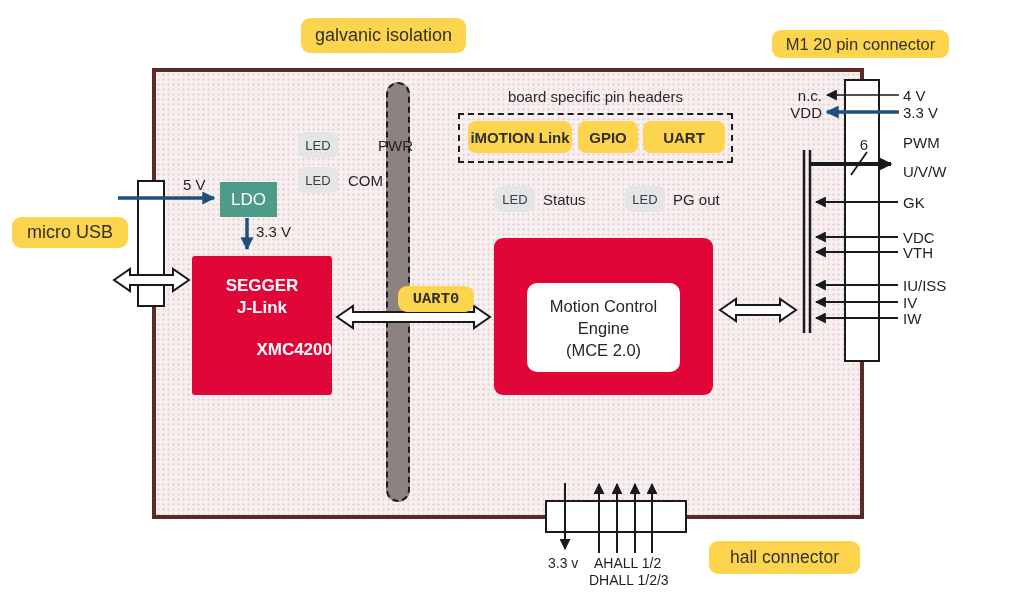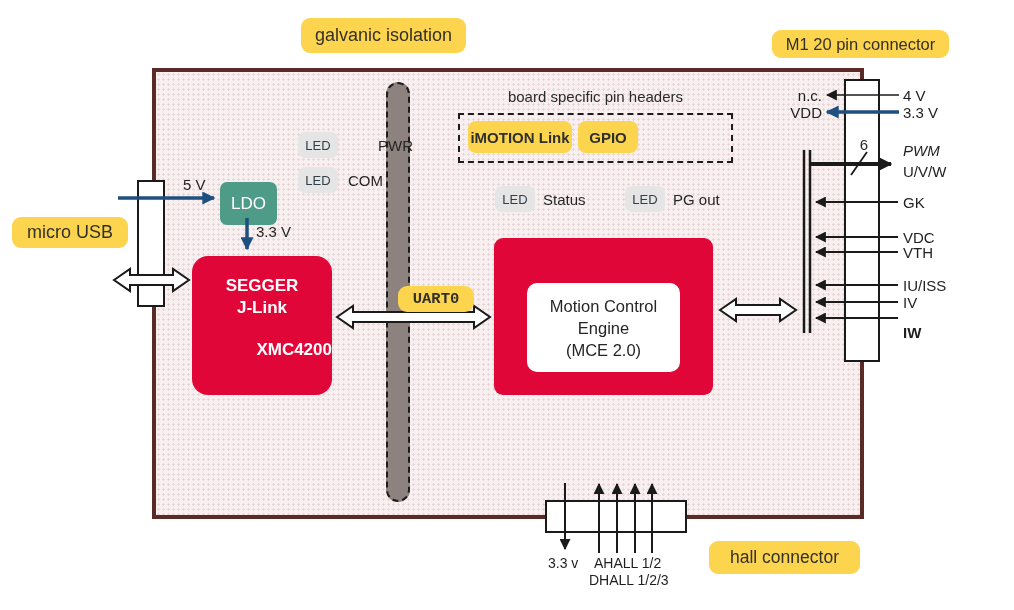--- a/index.html
+++ b/index.html
@@ -42,25 +42,25 @@
   .ph-title{position:absolute;left:458px;top:88px;width:275px;text-align:center;font-size:15px;color:#2b2b2b;z-index:20;}
   .ph-box{position:absolute;left:458px;top:113px;width:275px;height:50px;box-sizing:border-box;
     border:2px dashed #1c1c1c;z-index:15;}
 
   
   .led{position:absolute;width:40px;height:26px;background:#e5e5e5;border-radius:7px;
     display:flex;align-items:center;justify-content:center;font-size:13px;color:#33404a;z-index:20;}
   .txt{position:absolute;font-size:15px;color:#262626;z-index:20;white-space:nowrap;}
 
   
-  .ldo{position:absolute;left:220px;top:182px;width:57px;height:43px;background:#4e9b87;border-radius:7px;
+  .ldo{position:absolute;left:220px;top:182px;width:57px;height:35px;background:#4e9b87;border-radius:0;
     display:flex;align-items:center;justify-content:center;color:#ffffff;font-size:17px;z-index:20;}
 
   
-  .redbox{position:absolute;background:#e10638;border-radius:16px;color:#ffffff;z-index:20;}
+  .redbox{position:absolute;background:#e10638;border-radius:3px;color:#ffffff;z-index:20;}
   .segger{left:192px;top:256px;width:140px;height:139px;text-align:center;font-weight:bold;font-size:17px;}
   .segger .l1{position:absolute;left:0;width:100%;top:20px;}
   .segger .l2{position:absolute;left:0;width:100%;top:42px;}
   .segger .l3{position:absolute;left:0;width:100%;top:84px;text-align:right;}
   .imotion{left:494px;top:238px;width:219px;height:157px;border-radius:9px;}
   .imotion-title{position:absolute;left:0;top:11px;width:100%;text-align:center;font-weight:bold;font-size:17px;}
   .mce{position:absolute;left:33px;top:45px;width:153px;height:89px;background:#ffffff;border-radius:10px;
     color:#262626;font-size:16.5px;display:flex;flex-direction:column;align-items:center;justify-content:center;
     line-height:22px;text-align:center;}
 
@@ -132,20 +132,21 @@
   <div class="ylabel lbl-galvanic">galvanic isolation</div>
   <div class="ylabel lbl-m1">M1 20 pin connector</div>
   <div class="ylabel lbl-usb">micro USB</div>
   <div class="ylabel lbl-uart0">UART0</div>
   <div class="ylabel lbl-hall">hall connector</div>
 
   <div class="ph-title">board specific pin headers</div>
   <div class="ph-box"></div>
   <div class="ylabel chip chip-imotionlink">iMOTION Link</div>
   <div class="ylabel chip chip-gpio">GPIO</div>
+  <div class="ylabel chip chip-uart">UART</div>
 
   <div class="led" style="left:298px;top:132px;">LED</div>
   <div class="txt" style="left:348px;top:137px;margin-left:30px;">PWR</div>
   <div class="led" style="left:298px;top:167px;">LED</div>
   <div class="txt" style="left:348px;top:172px;">COM</div>
   <div class="led" style="left:495px;top:186px;">LED</div>
   <div class="txt" style="left:543px;top:191px;">Status</div>
   <div class="led" style="left:625px;top:186px;">LED</div>
   <div class="txt" style="left:673px;top:191px;">PG out</div>
 
@@ -165,26 +166,26 @@
       <div>Engine</div>
       <div>(MCE 2.0)</div>
     </div>
   </div>
 
   <div class="pin-l" style="top:87px;">n.c.</div>
   <div class="pin-l" style="top:104px;">VDD</div>
   <div class="pin-r" style="top:87px;">4 V</div>
   <div class="pin-r" style="top:104px;">3.3 V</div>
   <div class="bus-count">6</div>
-  <div class="pin-r" style="top:142px;font-style:italic;">PWM</div>
+  <div class="pin-r" style="top:134px;">PWM</div>
   <div class="pin-r" style="top:163px;">U/V/W</div>
   <div class="pin-r" style="top:194px;">GK</div>
   <div class="pin-r" style="top:229px;">VDC</div>
   <div class="pin-r" style="top:244px;">VTH</div>
   <div class="pin-r" style="top:277px;text-align:center;">IU/ISS</div>
   <div class="pin-r" style="top:294px;">IV</div>
-  <div class="pin-r" style="top:324px;font-weight:bold;">IW</div>
+  <div class="pin-r" style="top:310px;">IW</div>
 
   <div class="hall-txt" style="left:548px;top:555px;">3.3 v</div>
   <div class="hall-txt" style="left:594px;top:555px;">AHALL 1/2</div>
   <div class="hall-txt" style="left:589px;top:572px;">DHALL 1/2/3</div>
 
 </div>
 
 </body></html>

